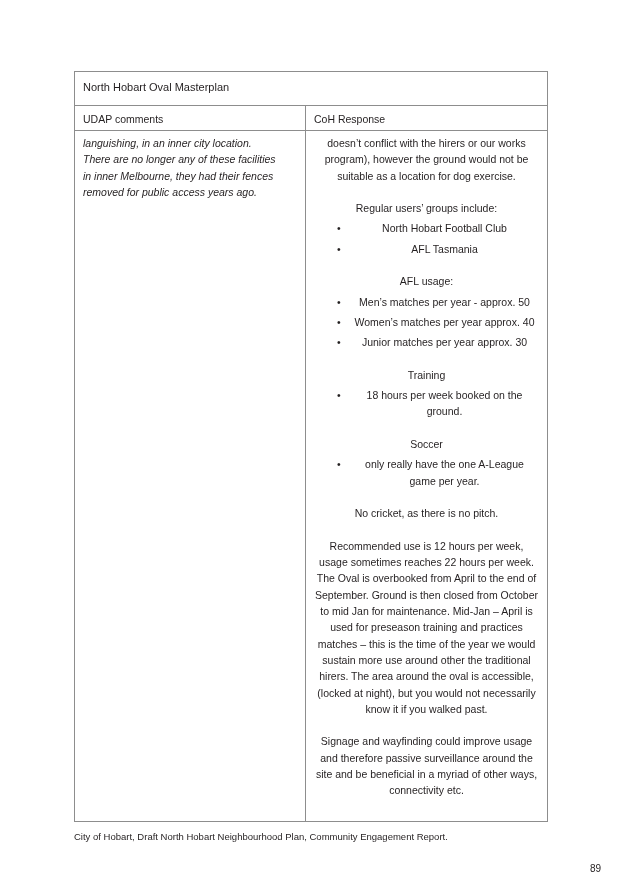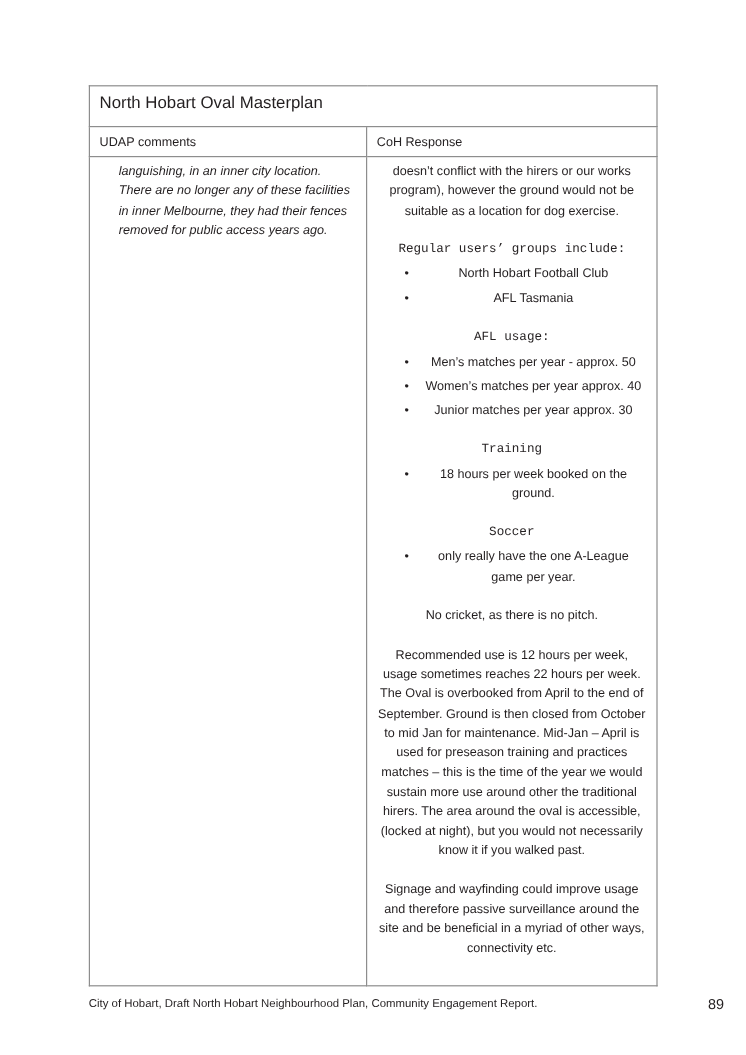--- a/index.html
+++ b/index.html
@@ -41,21 +41,21 @@
   }
 
   .cell-pad {
     padding: 5px 8px 6px 8px;
   }
 
   .title-row td {
     height: 33px;
   }
   .title-text {
-    font-size: 14px;
+    font-size: 11px;
     line-height: 14px;
     color: #231f20;
   }
 
   .colhead-row td {
     height: 21px;
     margin-top: 36px;
   }
   .colhead-text {
     font-size: 10.5px;
@@ -70,39 +70,37 @@
   .body-row td.right-cell {
     width: 241px;
     text-align: center;
   }
 
   .udap-text {
     font-style: italic;
     font-size: 10.5px;
     line-height: 16.3px;
     color: #231f20;
-    margin-left: 16px;
   }
   .udap-text .ln {
     display: block;
     white-space: nowrap;
   }
 
   
   .coh-body {
     font-size: 10.5px;
     line-height: 16.3px;
     color: #231f20;
   }
   .coh-body p {
     margin: 0 0 16.3px 0;
   }
   .coh-body p.tight {
     margin-bottom: 0;
-    font-family: Liberation Mono, monospace;
   }
   .coh-body ul {
     margin: 0 0 16.3px 0;
     padding: 0;
     list-style: none;
   }
   .coh-body ul li {
     position: relative;
     padding-left: 36px;
     margin: 4px;
@@ -122,22 +120,22 @@
     left: 74px;
     top: 830px;
     font-size: 9.5px;
     line-height: 13px;
     color: #231f20;
     white-space: nowrap;
   }
   #page-number {
     position: absolute;
     left: 543px;
-    top: 832px;
-    font-size: 12px;
+    top: 864px;
+    font-size: 10px;
     line-height: 10px;
     color: #231f20;
     padding-left: 47px;
   }
 </style>
 </head>
 <body>
 
 <div id="page">
 

